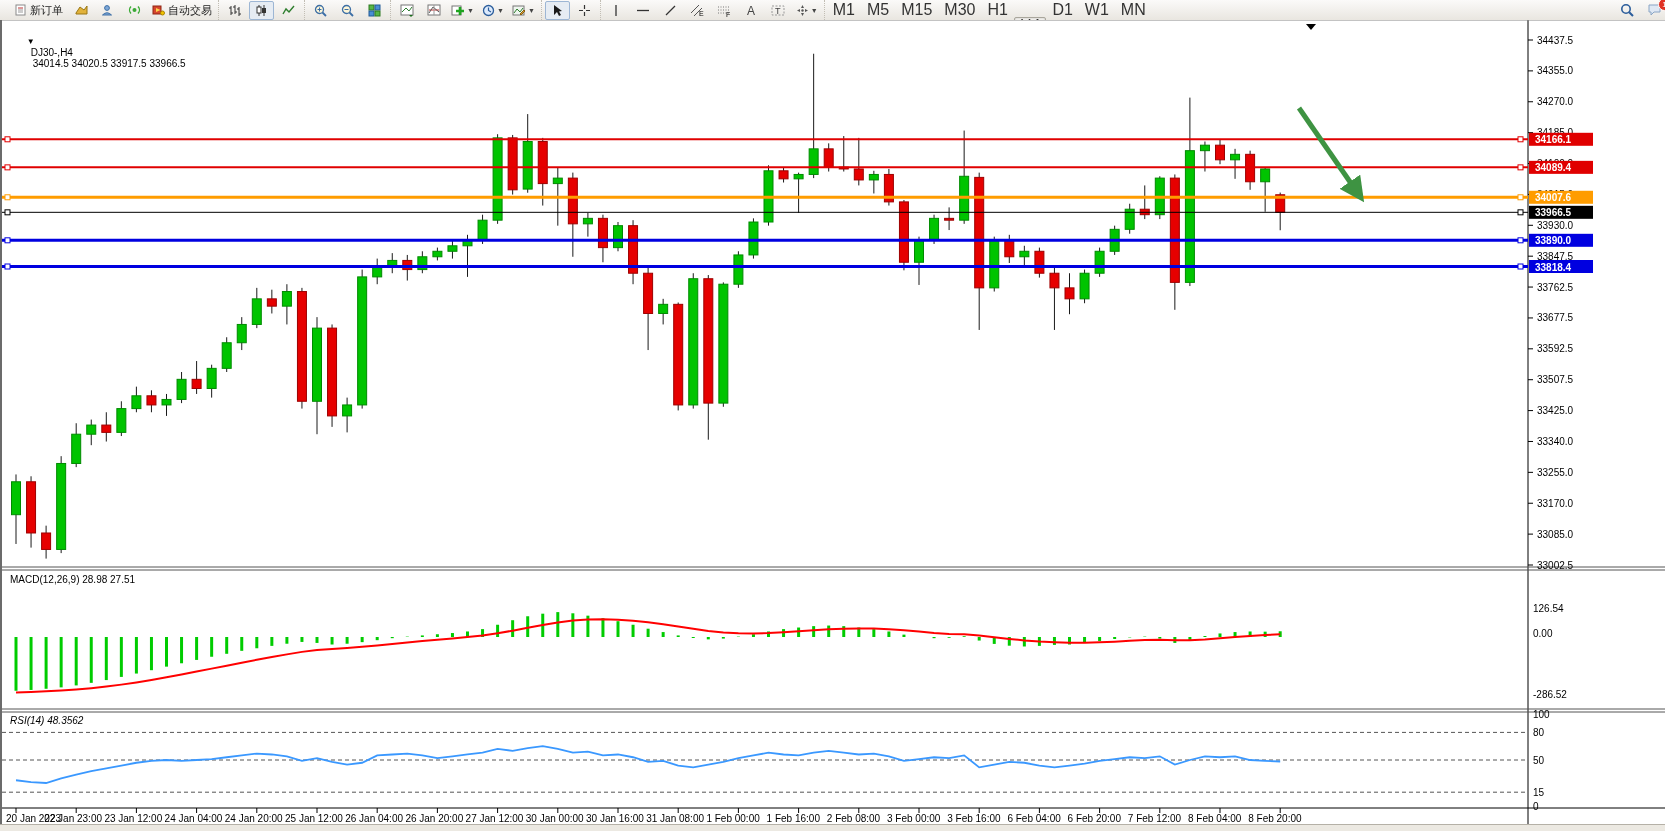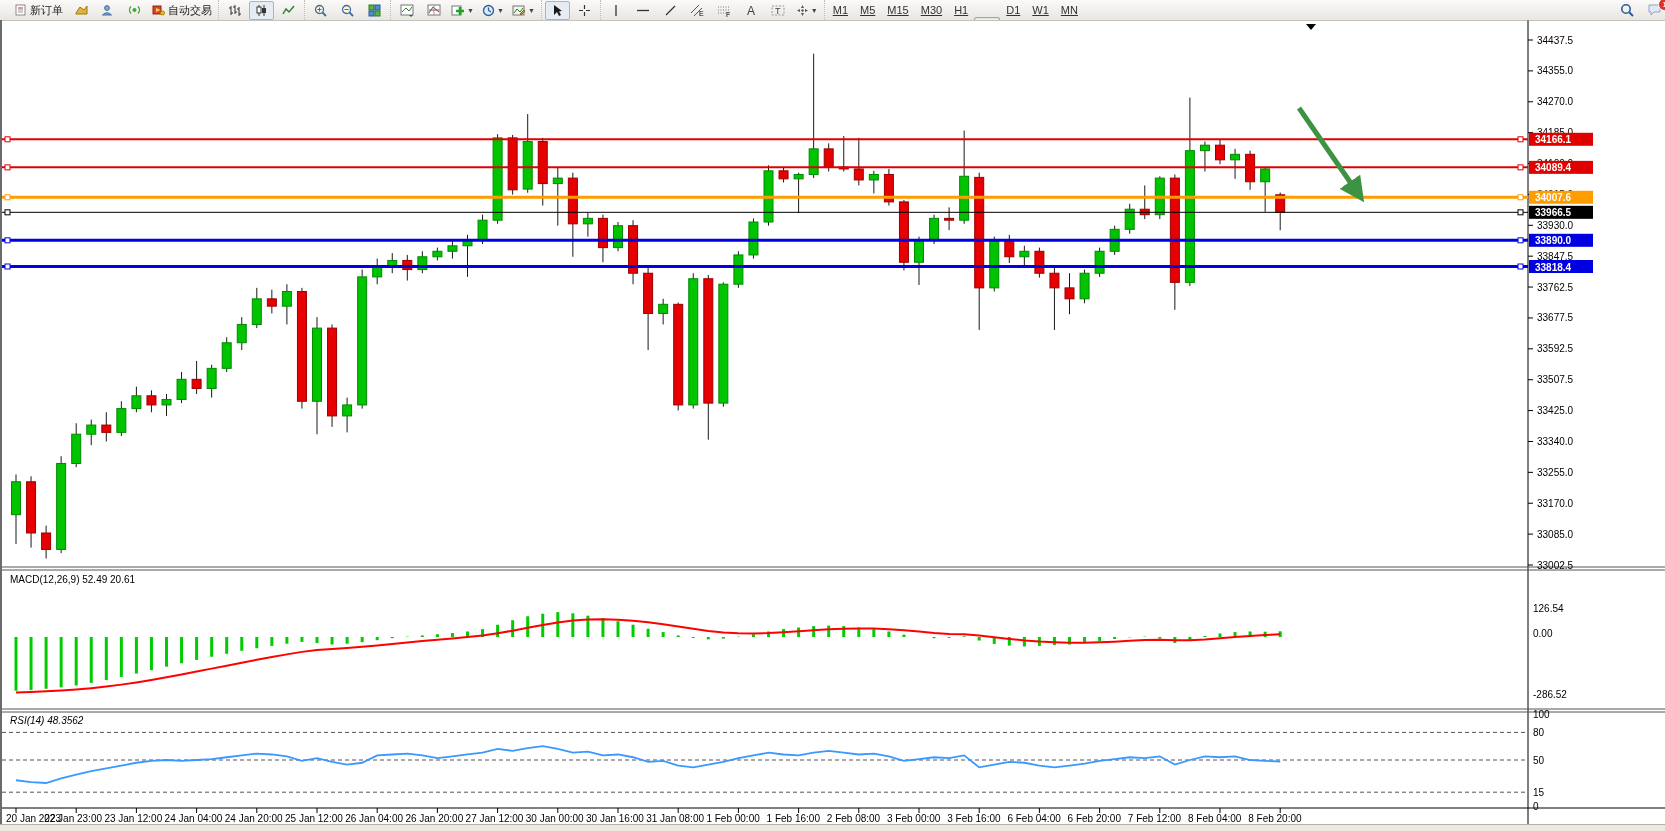--- a/index.html
+++ b/index.html
@@ -9,22 +9,22 @@
     background:linear-gradient(#fbfaf9,#e9e6e0);border-bottom:1px solid #b5b1a7;
     display:flex;align-items:center;font-size:11px;color:#222;padding-left:9px;}
   .tb-group{display:flex;align-items:center;height:20px;padding:0 2px;border-left:1px dotted #c2beb4;}
   .tb-group:first-child{border-left:none;}
   .tb-btn{display:flex;align-items:center;justify-content:center;height:17px;min-width:19px;
     padding:0 2px;margin:0 1px;border:1px solid transparent;border-radius:2px;cursor:default;}
   .tb-btn.pressed{background:#e6ecf3;border:1px solid #9db6d4;}
   .tb-btn .lbl{margin-left:3px;white-space:nowrap;}
   .tb-btn svg{display:block;}
   .tb-caret{font-size:7px;color:#444;margin-left:2px;}
-  .tf-btn{font-size:11px;color:#333;padding:0 5px;height:17px;display:flex;align-items:center;
-    border:1px solid transparent;border-radius:2px;margin:0;text-decoration:underline;}
+  .tf-btn{font-size:16px;color:#333;padding:0 5px;height:17px;display:flex;align-items:center;
+    border:1px solid transparent;border-radius:2px;margin:0;}
   .tf-btn.active{background:#f3f1ec;border:1px solid #a9a69c;box-shadow:inset 0 0 2px #bbb;margin-top:32px;}
   #tb-right{margin-left:auto;display:flex;align-items:center;padding-right:6px;}
   .badge{position:absolute;top:-4px;right:-5px;background:#e03224;color:#fff;border-radius:50%;
     width:11px;height:11px;font-size:8px;display:flex;align-items:center;justify-content:center;border:1px solid #fff;}
   
   #chartwin{position:absolute;left:0;top:20px;width:1665px;height:804px;background:#fff;
     border-left:2px solid #6b6b6b;box-sizing:border-box;}
   #chartsvg{position:absolute;left:0;top:0;}
   .overlay-label{position:absolute;font-size:10px;color:#000;white-space:pre;z-index:5;}
   #statusbar{position:absolute;left:0;top:824px;width:1665px;height:7px;
@@ -689,18 +689,23 @@
         <text x="1005.4000000000001" y="802" font-size="10" font-family="Liberation Sans" fill="#000">6 Feb 04:00</text>
         <line x1="1097.6000000000001" y1="788" x2="1097.6000000000001" y2="793" stroke="#000"></line>
         <text x="1065.6000000000001" y="802" font-size="10" font-family="Liberation Sans" fill="#000">6 Feb 20:00</text>
         <line x1="1157.8" y1="788" x2="1157.8" y2="793" stroke="#000"></line>
         <text x="1125.8" y="802" font-size="10" font-family="Liberation Sans" fill="#000">7 Feb 12:00</text>
         <line x1="1218" y1="788" x2="1218" y2="793" stroke="#000"></line>
         <text x="1186" y="802" font-size="10" font-family="Liberation Sans" fill="#000">8 Feb 04:00</text>
         <line x1="1278.2" y1="788" x2="1278.2" y2="793" stroke="#000"></line>
         <text x="1246.2" y="802" font-size="10" font-family="Liberation Sans" fill="#000">8 Feb 20:00</text>
       </svg>
-    <div class="overlay-label" style="left:8px;top:554px;">MACD(12,26,9) 52.49 20.61</div>
+    <div class="overlay-label" style="left:8px;top:5px;">
+      <span style="font-size:8px;vertical-align:1px;">▼</span>
+      <span style="margin-left:4px;">DJ30-,H4</span>
+      <span style="margin-left:6px;">34014.5 34020.5 33917.5 33966.5</span>
+    </div>
+    <div class="overlay-label" style="left:8px;top:554px;">MACD(12,26,9) 28.98 27.51</div>
     <div class="overlay-label" style="left:8px;top:695px;font-style:italic;">RSI(14) 48.3562</div>
   </div>
 
   <div id="statusbar"></div>
 </div>
 
 </body></html>

